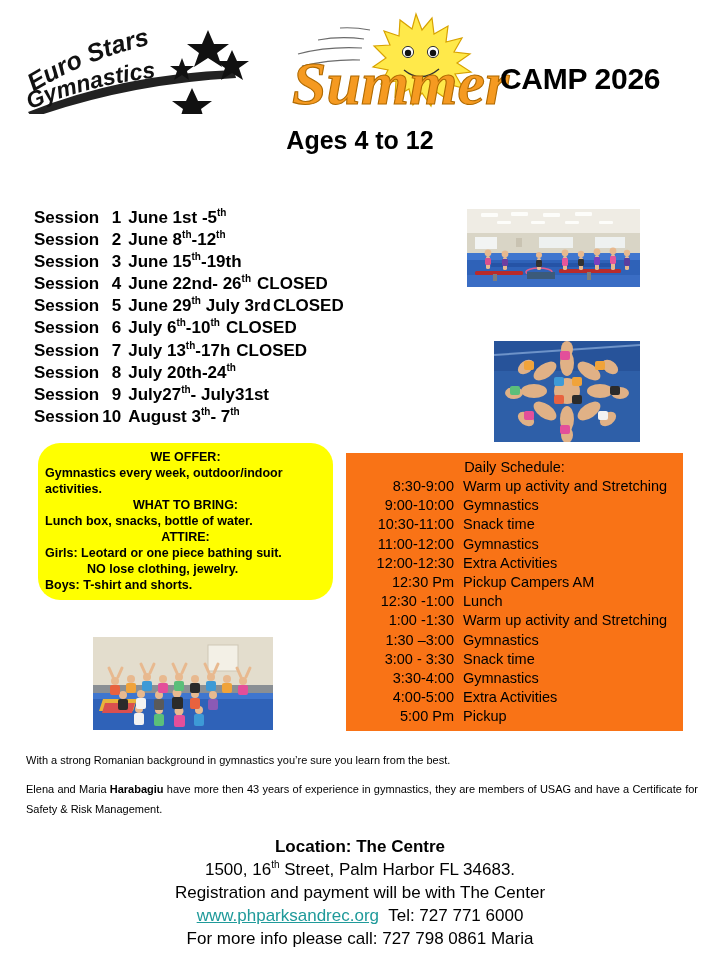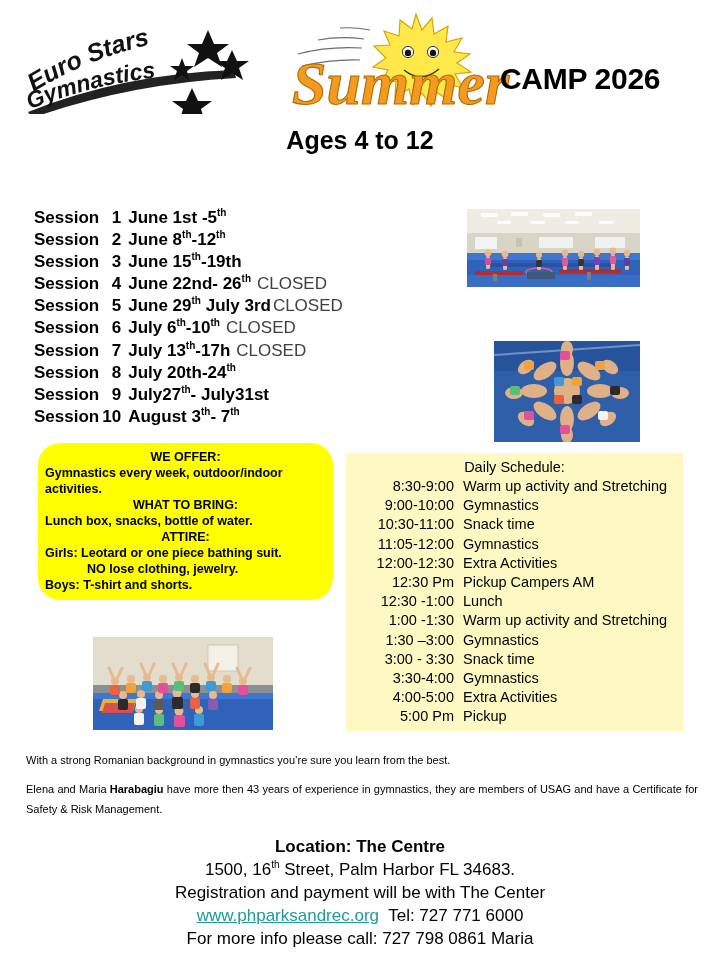--- a/index.html
+++ b/index.html
@@ -37,21 +37,21 @@
 
   
   .sessions{position:absolute;left:34px;top:207px;width:420px;}
   .srow{
     font-size:17px;font-weight:bold;line-height:22.1px;white-space:nowrap;
   }
   .srow .lbl{display:inline-block;}
   .srow .num{display:inline-block;min-width:22px;text-align:right;}
   .srow .dates{display:inline-block;margin-left:7px;}
   .srow sup{font-size:10px;vertical-align:super;line-height:0;}
-  .closed{color:#404040;font-weight:normal;margin-left:6px;}
+  .closed{color:#000000;font-weight:bold;margin-left:6px;}
   .closed.tight{margin-left:2px;}
 
   
   .photo{position:absolute;overflow:hidden;background:#b9c3cc;}
   .photo svg{display:block;}
 
   #photo-beam{left:467px;top:209px;width:173px;height:78px;}
   #photo-circle{left:494px;top:341px;width:146px;height:101px;}
   #photo-group{left:93px;top:637px;width:180px;height:93px;}
 
@@ -62,21 +62,21 @@
     border-radius:22px;
   }
   .yellow-box .inner{padding:6px 7px 0 7px;}
   .yb-head{text-align:center;font-size:12.5px;font-weight:bold;line-height:16px;}
   .yb-line{font-size:12.5px;font-weight:bold;line-height:16px;}
   .yb-line.indent{padding-left:42px;}
 
   
   .green-box{
     position:absolute;left:346px;top:453px;width:337px;height:278px;
-    background:#fef9c3;
+    background:#f97316;
   }
   .green-box .inner{padding:5px 0 0 0;}
   .gb-title{text-align:center;font-size:14.5px;line-height:19px;}
   .gb-row{font-size:14.5px;line-height:19.2px;white-space:nowrap;display:flex;}
   .gb-row .t{display:inline-block;width:108px;text-align:right;padding-right:9px;flex:0 0 auto;}
   .gb-row .a{display:inline-block;flex:1 1 auto;}
 
   
   .paras{position:absolute;left:26px;top:750px;width:672px;}
   .para{font-size:11px;line-height:20px;margin-bottom:9px;text-align:justify;}
@@ -360,21 +360,21 @@
           </div>
           <div class="gb-row">
             <span class="t">9:00-10:00</span>
             <span class="a">Gymnastics</span>
           </div>
           <div class="gb-row">
             <span class="t">10:30-11:00</span>
             <span class="a">Snack time</span>
           </div>
           <div class="gb-row">
-            <span class="t">11:05-12:00</span>
+            <span class="t">11:00-12:00</span>
             <span class="a">Gymnastics</span>
           </div>
           <div class="gb-row">
             <span class="t">12:00-12:30</span>
             <span class="a">Extra Activities</span>
           </div>
           <div class="gb-row">
             <span class="t">12:30   Pm</span>
             <span class="a">Pickup Campers AM</span>
           </div>

